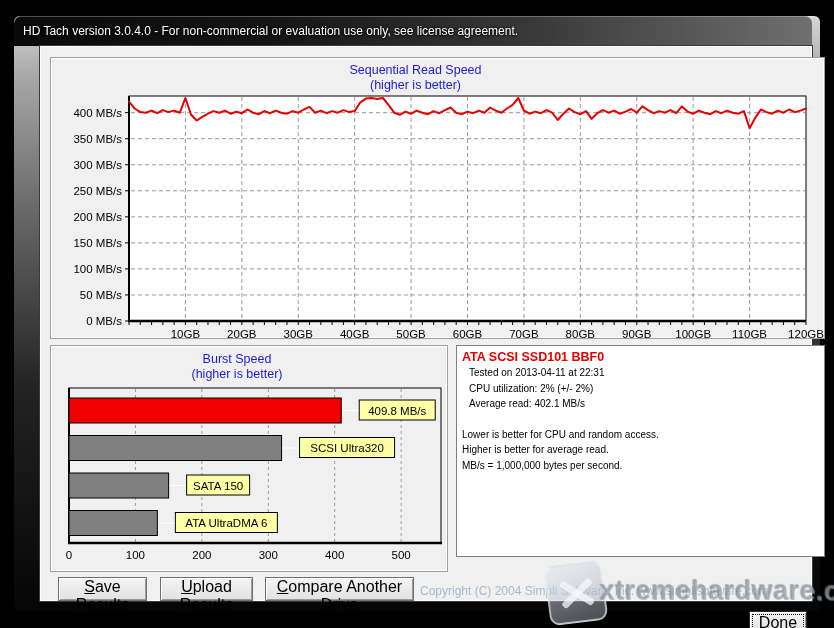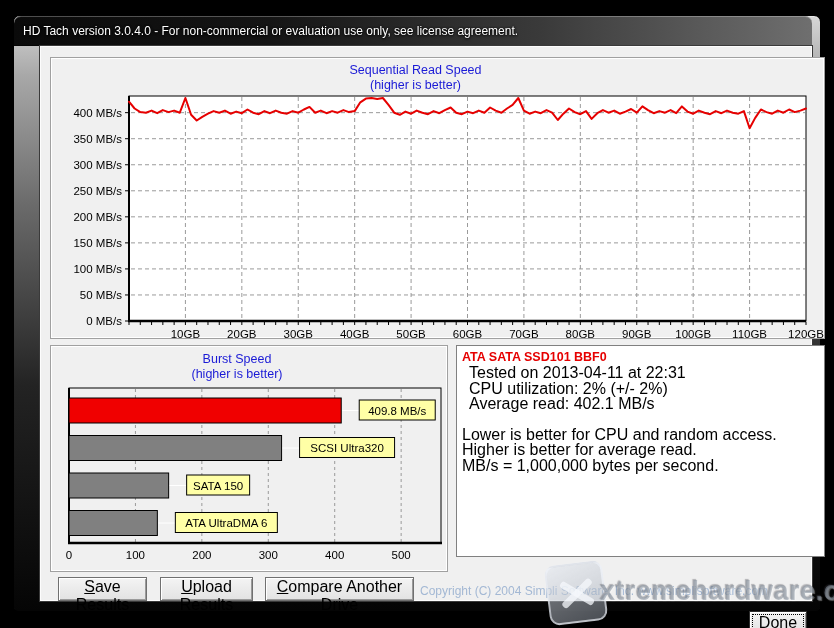--- a/index.html
+++ b/index.html
@@ -16,21 +16,21 @@
     text-shadow:0 1px 3px #000, 0 0 2px #000; white-space:nowrap;overflow:hidden;}
   .client{position:absolute;left:8px;top:30px;right:8px;bottom:10px;background:#f0f0f0;
     border:1px solid #fdfdfd;box-shadow:0 0 0 1px #3a3a3a;margin-left:18px;}
   .group{position:absolute;background:#f0f0f0;border:1px solid #a0a0a0;
     box-shadow:inset 1px 1px 0 #ffffff, inset -1px -1px 0 #ffffff;}
   .seq-group{left:9px;top:10px;width:775px;height:282px;}
   .burst-group{left:9px;top:298px;width:398px;height:227px;}
   .info-panel{position:absolute;left:415px;top:298px;width:369px;height:212px;background:#fff;
     border:1px solid #808080;padding:3px 6px 0 5px;overflow:hidden;}
   .info-title{color:#e60000;font-weight:bold;font-size:12.5px;line-height:16px;}
-  .info-line{font-size:16px;line-height:15.5px;color:#000;}
+  .info-line{font-size:10px;line-height:15.5px;color:#000;}
   .info-line.indent{padding-left:7px;}
   .info-gap{height:15px;}
   svg{display:block;}
   .btn{position:absolute;height:24px;font-size:16px;color:#000;cursor:default;
     background:linear-gradient(180deg,#f4f4f4,#e2e2e2);
     border:1px solid #707070;
     box-shadow:inset 1px 1px 0 #ffffff, inset -1px -1px 0 #9a9a9a;
     padding:0 8px;text-align:center;}
   .btn u{text-decoration:underline;}
   .btn-save{left:17px;top:530px;width:89px;}
@@ -213,21 +213,21 @@
             <text x="18" y="213" text-anchor="middle" fill="#000" font-size="11.5px">0</text>
             <text x="84.42857142857143" y="213" text-anchor="middle" fill="#000" font-size="11.5px">100</text>
             <text x="150.85714285714286" y="213" text-anchor="middle" fill="#000" font-size="11.5px">200</text>
             <text x="217.28571428571428" y="213" text-anchor="middle" fill="#000" font-size="11.5px">300</text>
             <text x="283.7142857142857" y="213" text-anchor="middle" fill="#000" font-size="11.5px">400</text>
             <text x="350.14285714285717" y="213" text-anchor="middle" fill="#000" font-size="11.5px">500</text>
           </svg>
       </div>
 
       <div class="info-panel">
-        <div class="info-title">ATA SATA SSD101 BBF0</div>
+        <div class="info-title">ATA SCSI SSD101 BBF0</div>
         <div id="infoDetails">
             <div class="info-line indent">Tested on 2013-04-11 at 22:31</div>
             <div class="info-line indent">CPU utilization: 2% (+/- 2%)</div>
             <div class="info-line indent">Average read: 402.1 MB/s</div>
           </div>
         <div class="info-gap"></div>
         <div id="infoNotes">
             <div class="info-line">Lower is better for CPU and random access.</div>
             <div class="info-line">Higher is better for average read.</div>
             <div class="info-line">MB/s = 1,000,000 bytes per second.</div>

